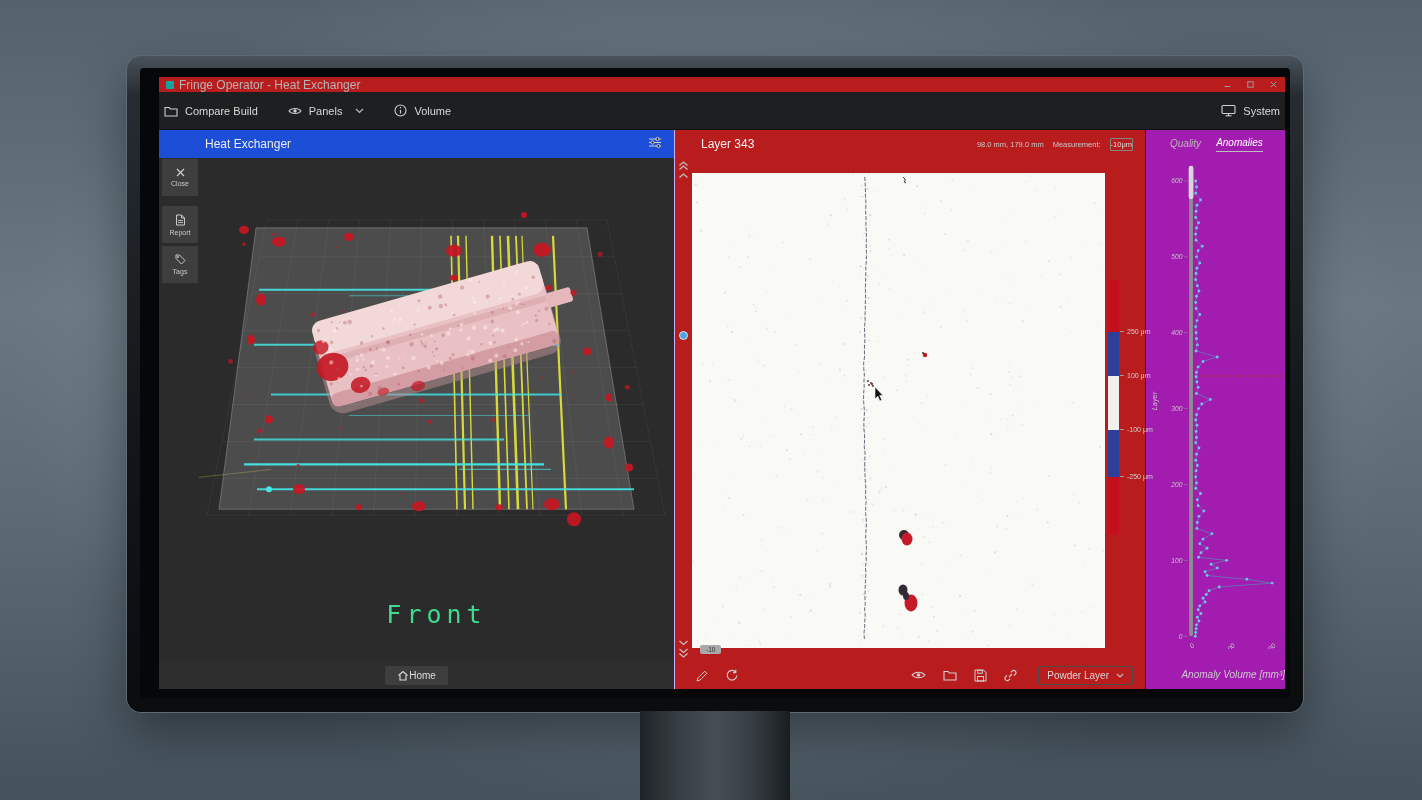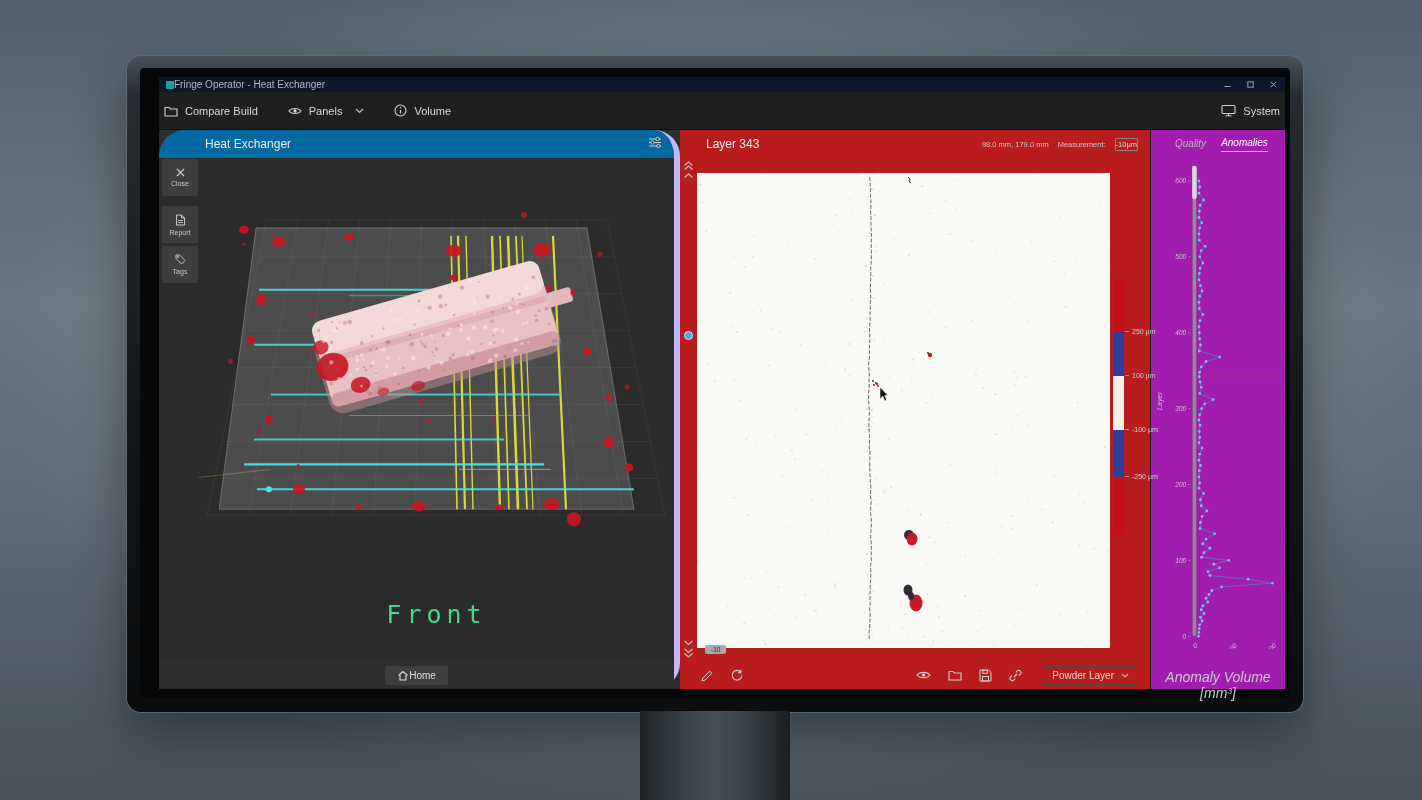--- a/index.html
+++ b/index.html
@@ -12,31 +12,31 @@
   }
   
   .monitor{position:absolute;left:127px;top:56px;width:1176px;height:656px;border-radius:14px;
     background:linear-gradient(180deg,#49525a 0%,#262c31 6%,#141719 55%,#0a0c0e 100%);
     box-shadow:0 0 0 1px #5f6b74,0 22px 50px rgba(0,0,0,.38);}
   .glass{position:absolute;left:13px;right:13px;top:12px;bottom:14px;background:#060708;border-radius:4px;}
   .stand{position:absolute;left:640px;top:711px;width:150px;height:89px;
     background:linear-gradient(90deg,#1d2225 0%,#3a4146 28%,#464d53 50%,#3a4146 72%,#191d20 100%);}
   
   .app{position:absolute;left:19px;top:9px;width:1126px;height:612px;background:#2d2d2d;display:flex;flex-direction:column;color:#ddd;}
-  .titlebar{height:15px;background:#0f172a;display:flex;align-items:center;padding:0 7px;font-size:10px;color:#b5b5b5;flex:0 0 auto;}
+  .titlebar{height:15px;background:#b91c1c;display:flex;align-items:center;padding:0 7px;gap:5px;font-size:12px;color:#b5b5b5;flex:0 0 auto;}
   .app-ico{width:8px;height:8px;background:#17a2a2;border-radius:1px;}
   .win-controls{margin-left:auto;display:flex;gap:13px;align-items:center;}
   .wc{width:10px;height:9px;display:flex;align-items:center;justify-content:center;color:#9c9c9c;}
   .main-toolbar{height:37px;background:#1e1f21;display:flex;align-items:center;padding:0 5px;gap:30px;border-bottom:1px solid #121212;flex:0 0 auto;}
   .tool-item{display:flex;align-items:center;gap:7px;font-size:11px;color:#d9d9d9;cursor:default;}
   .tool-item svg{display:block;}
   .sys{margin-left:auto;}
   .content{flex:1;display:flex;min-height:0;}
   
-  .build-panel{width:515px;flex:0 0 auto;display:flex;flex-direction:column;background:#0369a1;border-right:6px solid #c4b5fd;border-radius:26px;}
+  .build-panel{width:515px;flex:0 0 auto;display:flex;flex-direction:column;background:#1d4ed8;border-right:1px solid #c4b5fd;}
   .panel-header{height:28px;flex:0 0 auto;display:flex;align-items:center;font-size:12px;color:#ececec;}
   .build-panel .panel-header{padding:0 12px 0 46px;}
   .hdr-ico{margin-left:auto;color:#cfcfcf;}
   .build-body{flex:1;position:relative;background:#2b2b2b;min-height:0;padding-left:16px;}
   .side-tools{position:absolute;left:3px;top:1px;display:flex;flex-direction:column;gap:3px;z-index:6;}
   .side-btn{width:36px;height:37px;background:#3e3e3e;border-radius:1px;display:flex;flex-direction:column;align-items:center;justify-content:center;gap:3px;font-size:7px;color:#c9c9c9;cursor:pointer;}
   .side-btn.first{margin-bottom:7px;}
   .viewport{position:absolute;left:40px;top:0;right:0;bottom:0;}
   .viewport svg{width:100%;height:100%;display:block;}
   .front-label{position:absolute;left:0;right:0;bottom:32px;text-align:center;
@@ -66,21 +66,21 @@
   .foot-right{margin-left:auto;display:flex;align-items:center;gap:17px;}
   .ft-ico{cursor:pointer;line-height:0;}
   .dropdown{display:flex;align-items:center;gap:7px;border:1px solid #4a4a4a;border-radius:2px;padding:3px 8px;font-size:10px;color:#d8d8d8;margin-left:4px;cursor:pointer;}
   
   .analysis-panel{flex:1;display:flex;flex-direction:column;background:#a21caf;min-width:0;font-style:italic;}
   .tabs{height:26px;flex:0 0 auto;display:flex;align-items:center;padding:0 0 0 24px;gap:15px;font-size:10px;}
   .tab{color:#b9b9b9;cursor:pointer;padding:3px 0;}
   .tab.active{color:#ffffff;border-bottom:1px solid #bfbfbf;}
   .chart-wrap{flex:1;min-height:0;}
   .chart-wrap svg{width:100%;height:100%;display:block;}
-  .xaxis-label{height:20px;flex:0 0 auto;text-align:center;font-size:14px;color:#c9c9c9;margin-top:20px;}
+  .xaxis-label{height:20px;flex:0 0 auto;text-align:right;font-size:10px;color:#c9c9c9;margin-top:20px;}
 </style>
 </head>
 <body>
 
 <div class="monitor">
   <div class="glass">
     <div class="app">
 
       <div class="titlebar">
         <div class="app-ico"></div>

